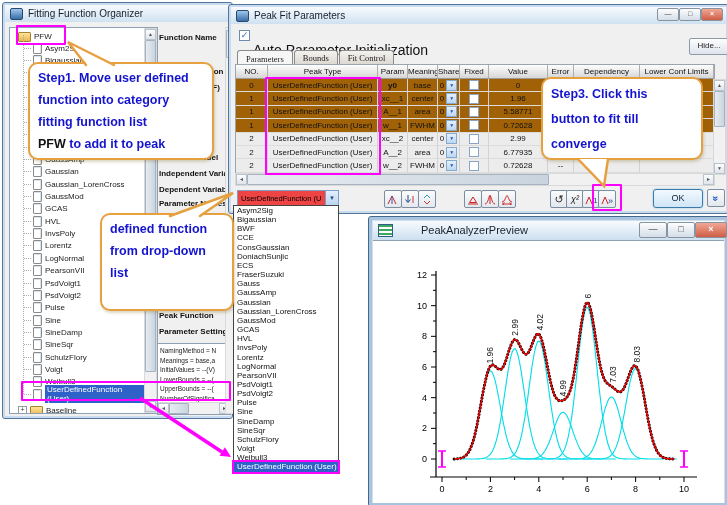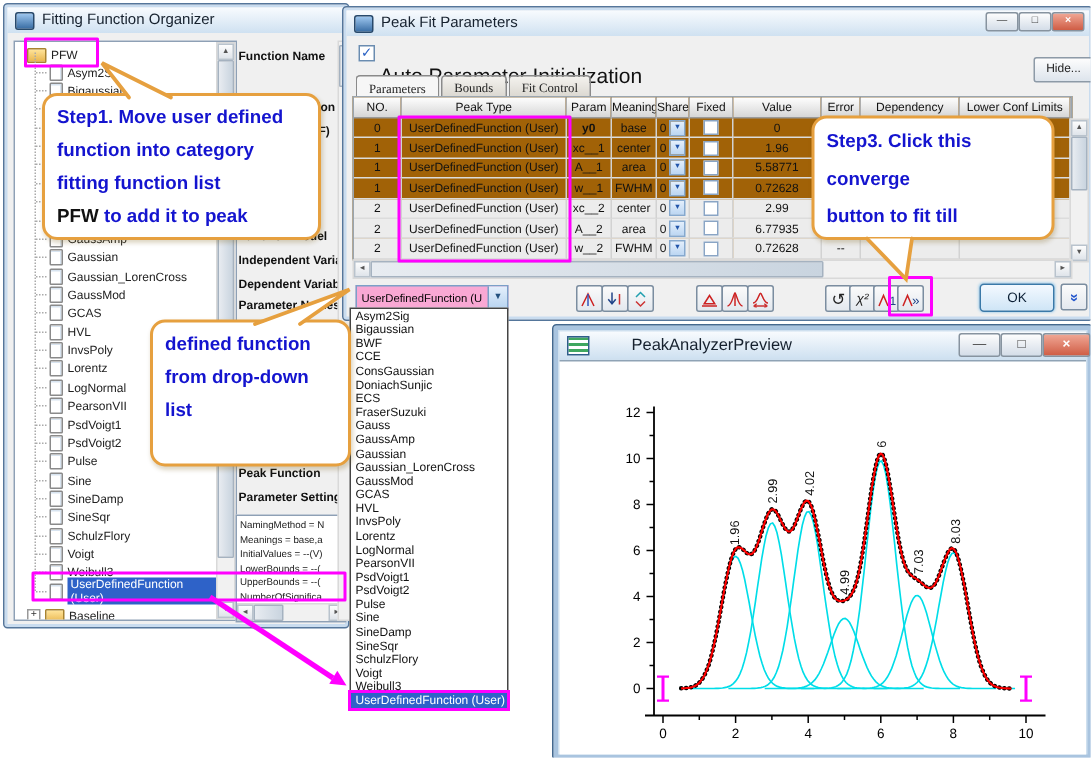--- a/index.html
+++ b/index.html
@@ -67,21 +67,21 @@
     border-bottom:1px solid #9a9a9a;height:14px;line-height:14px;text-align:center;
     box-sizing:border-box;flex:0 0 auto;overflow:hidden;}
   .dcell{border-right:1px solid #d2d2d2;border-bottom:1px solid #dcdcdc;height:13.4px;
     line-height:13px;text-align:center;box-sizing:border-box;flex:0 0 auto;overflow:hidden;
     display:flex;align-items:center;justify-content:center;gap:2px;}
   .drow.alt .dcell{background:#ececec;}
   .sharrow{width:9px;height:9px;background:linear-gradient(#e4effc,#bcd6f2);
     border:1px solid #86a9cf;font-size:5px;line-height:8px;color:#2255aa;text-align:center;}
   .fixedbox{width:8px;height:8px;border:1px solid #8aa5c5;background:#fff;}
   
-  #fn-combo{position:absolute;left:8px;top:185px;width:100px;height:15px;background:#f9a8d4;
+  #fn-combo{position:absolute;left:8px;top:185px;width:100px;height:15px;background:#ef4444;
     border:1px solid #7ba0c8;display:flex;align-items:center;}
   #fn-combo .cval{flex:1;font-size:7.5px;padding-left:3px;white-space:nowrap;overflow:hidden;}
   .carrow{width:12px;height:100%;background:linear-gradient(#e4effc,#b7d3f0);
     border-left:1px solid #7ba0c8;font-size:6px;line-height:14px;text-align:center;color:#23507e;}
   .tbtn{position:absolute;top:185px;width:16px;height:16px;border:1px solid #7b8da0;
     border-radius:2px;background:linear-gradient(#fbfbfb,#e3e8ee);display:flex;
     align-items:center;justify-content:center;font-size:9px;color:#222;}
   #ok-btn{position:absolute;left:424px;top:184px;width:48px;height:17px;border:1px solid #3a79a8;
     border-radius:3px;background:linear-gradient(#f3f9ff,#cfe5f6);font-size:9px;text-align:center;
     line-height:16px;color:#0c2036;box-shadow:0 0 2px #7fc0ea;}
@@ -663,22 +663,22 @@
     <div>fitting function list</div>
     <div><span class="black">PFW</span><span> to add it to peak</span></div>
   </div>
   <div class="callout" style="left:100px;top:213px;width:114px;height:88px;">
     <div>defined function</div>
     <div>from drop-down</div>
     <div>list</div>
   </div>
   <div class="callout" style="left:541px;top:77px;width:142px;height:73px;line-height:25px;">
     <div>Step3. Click this</div>
+    <div>button to fit till</div>
     <div>converge</div>
-    <div>button to fit till</div>
   </div>
 
   <svg id="overlay">
 
     <polygon points="86,66 114,66 68,42" fill="#ffffff"></polygon>
     <path d="M86,65 L68,42 L114,65" fill="none" stroke="#e6a03f" stroke-width="2.5" stroke-linecap="round"></path>
     <polygon points="170,217 200,217 233,193" fill="#ffffff"></polygon>
     <path d="M170,216 L233,193 L200,216" fill="none" stroke="#e6a03f" stroke-width="2.5" stroke-linecap="round"></path>
     <polygon points="578,159 608,159 604,186" fill="#ffffff"></polygon>
     <path d="M578,159 L604,186 L608,159" fill="none" stroke="#e6a03f" stroke-width="2.5" stroke-linecap="round"></path>

